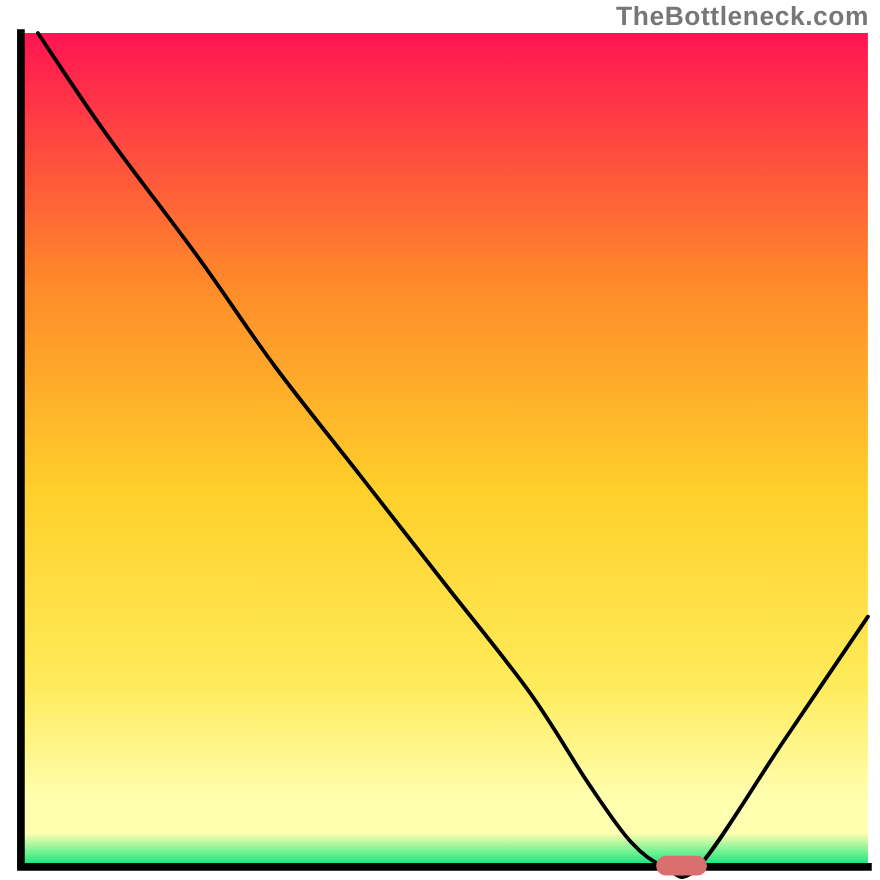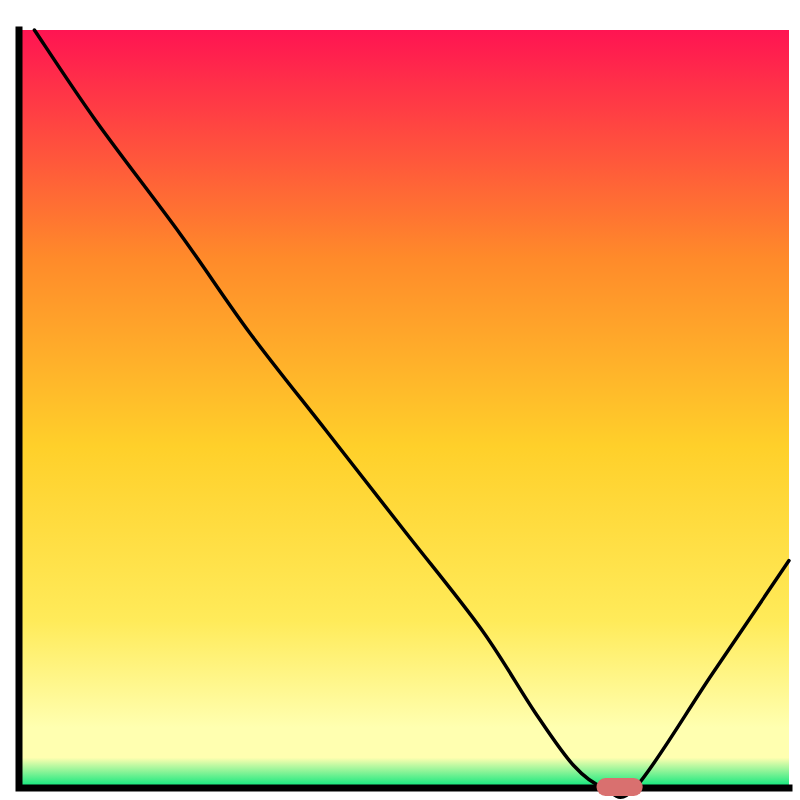--- a/index.html
+++ b/index.html
@@ -21,20 +21,21 @@
     font-weight: bold;
     color: #777;
     letter-spacing: 0.5px;
   }
   svg { display: block; }
 </style>
 </head>
 <body>
 
 <div class="wrap">
+  <div class="watermark">TheBottleneck.com</div>
   <svg id="chart" width="800" height="800" viewBox="0 0 800 800">
       <defs>
         <linearGradient id="bg" x1="0" y1="0" x2="0" y2="1">
           <stop offset="0%" stop-color="#ff1452"></stop>
           <stop offset="30%" stop-color="#ff8a2a"></stop>
           <stop offset="55%" stop-color="#ffd02a"></stop>
           <stop offset="78%" stop-color="#ffeb5a"></stop>
           <stop offset="92%" stop-color="#ffffb0"></stop>
           <stop offset="96%" stop-color="#ffffb0"></stop>
           <stop offset="100%" stop-color="#00e67a"></stop>

